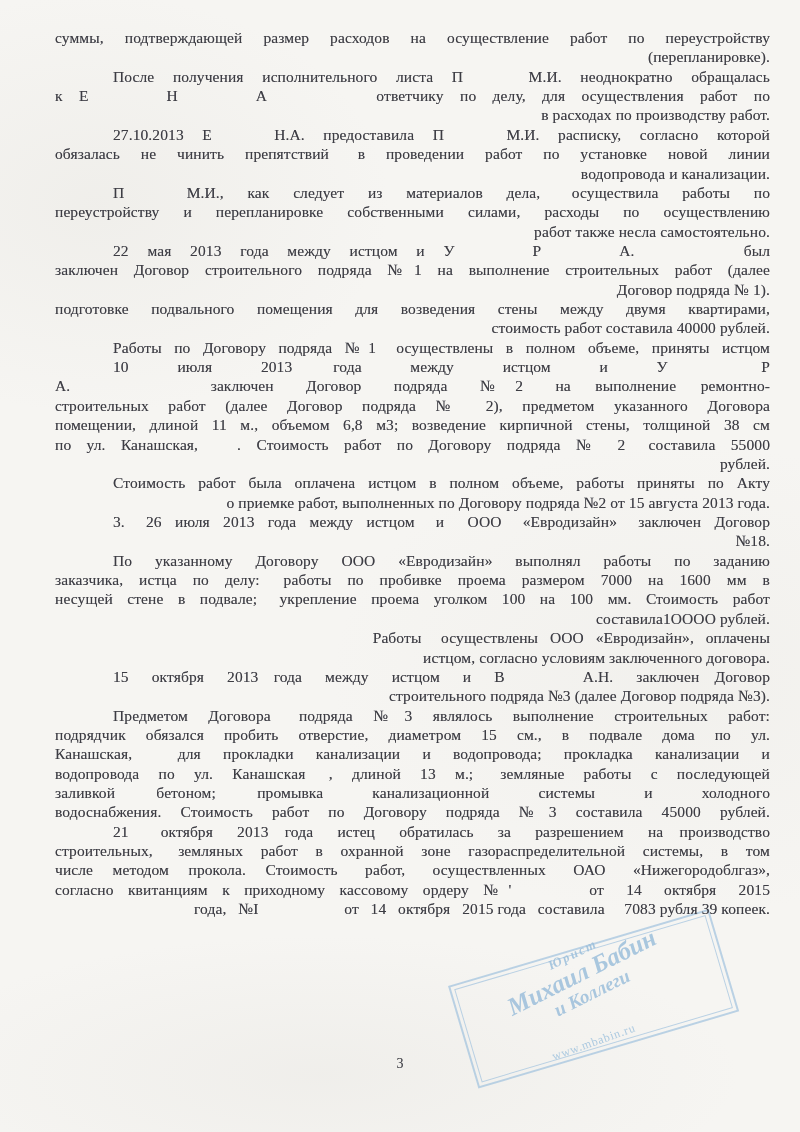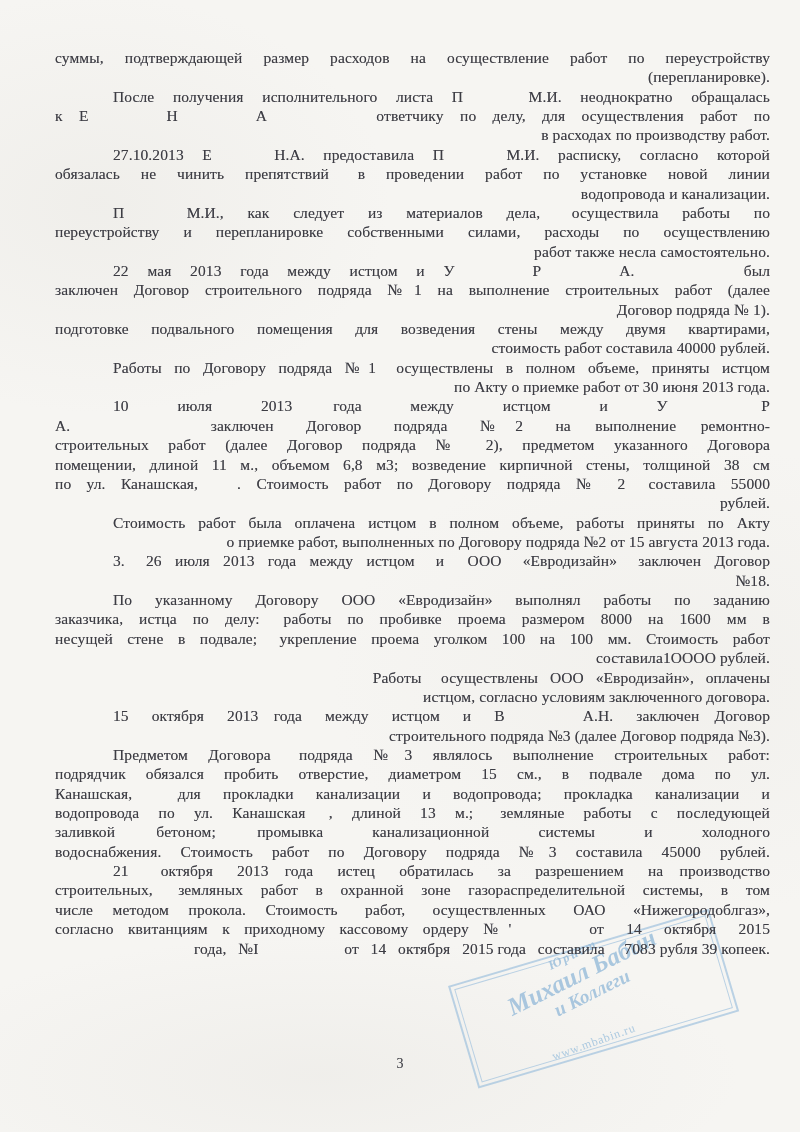--- a/index.html
+++ b/index.html
@@ -14,21 +14,21 @@
     overflow:hidden;
     background:
       radial-gradient(ellipse 420px 300px at 12% 18%, rgba(214,212,205,0.20), transparent 70%),
       radial-gradient(ellipse 500px 340px at 85% 60%, rgba(218,216,210,0.16), transparent 70%),
       radial-gradient(ellipse 600px 200px at 40% 95%, rgba(210,208,202,0.18), transparent 70%),
       #f6f5f2;
   }
   .doc-text{
     position:relative;
     z-index:2;
-    padding:48px 30px 0 55px;
+    padding:28px 30px 0 55px;
     width:715px;
     color:#3d3d44;
     font-size:15.5px;
     line-height:19.36px;
     letter-spacing:0.1px;
     text-shadow:0 0 0.5px rgba(62,62,72,0.5);
   }
   .line{min-height:19.36px;text-align:right;}
   .line.j{text-align:justify;text-align-last:justify;}
   .line.ind{text-indent:58px;}
@@ -97,33 +97,32 @@
       <div class="line">водопровода и канализации.</div>
       <div class="line j ind">П    М.И., как следует из материалов дела,  осуществила работы по</div>
       <div class="line j">переустройству и перепланировке собственными силами, расходы по осуществлению</div>
       <div class="line">работ также несла самостоятельно.</div>
       <div class="line j ind">22 мая 2013 года между истцом и У     Р     А.       был</div>
       <div class="line j">заключен Договор строительного подряда №1 на выполнение строительных работ (далее</div>
       <div class="line">Договор подряда № 1).</div>
       <div class="line j">подготовке подвального помещения для возведения стены между двумя квартирами,</div>
       <div class="line">стоимость работ составила 40000 рублей.</div>
       <div class="line j ind">Работы по Договору подряда №1  осуществлены в полном объеме, приняты истцом</div>
-      <div class="line">по Акту о приемке работ от 30 июня 2013 года.</div>
       <div class="line j ind">10  июля  2013 года  между  истцом  и  У      Р</div>
       <div class="line j">А.         заключен  Договор  подряда  №2  на выполнение ремонтно-</div>
       <div class="line j">строительных работ (далее Договор подряда № 2), предметом указанного Договора</div>
       <div class="line j">помещении, длиной 11 м., объемом 6,8 м3; возведение кирпичной стены, толщиной 38 см</div>
       <div class="line j">по ул. Канашская,   . Стоимость работ по Договору подряда № 2  составила 55000</div>
       <div class="line">рублей.</div>
       <div class="line j ind">Стоимость работ была оплачена истцом в полном объеме, работы приняты по Акту</div>
       <div class="line">о приемке работ, выполненных по Договору подряда №2 от 15 августа 2013 года.</div>
       <div class="line j ind">3.  26 июля 2013 года между истцом  и  ООО  «Евродизайн»  заключен Договор</div>
       <div class="line">№18.</div>
       <div class="line j ind">По  указанному  Договору  ООО  «Евродизайн»  выполнял  работы  по  заданию</div>
-      <div class="line j">заказчика, истца по делу:  работы по пробивке проема размером 8000 на 1600 мм в</div>
+      <div class="line j">заказчика, истца по делу:  работы по пробивке проема размером 7000 на 1600 мм в</div>
       <div class="line j">несущей стене в подвале;  укрепление проема уголком 100 на 100 мм. Стоимость работ</div>
       <div class="line">составила1ОООО рублей.</div>
       <div class="line ind">Работы   осуществлены  ООО  «Евродизайн»,  оплачены</div>
       <div class="line ind">истцом, согласно условиям заключенного договора.</div>
       <div class="line j ind">15  октября  2013 года  между  истцом  и  В     А.Н.  заключен Договор</div>
       <div class="line">строительного подряда №3 (далее Договор подряда №3).</div>
       <div class="line j ind">Предметом Договора  подряда №3 являлось выполнение строительных работ:</div>
       <div class="line j">подрядчик обязался пробить отверстие, диаметром 15 см., в подвале дома по ул.</div>
       <div class="line j">Канашская,   для прокладки канализации и водопровода; прокладка канализации и</div>
       <div class="line j">водопровода по ул. Канашская  , длиной 13 м.;  земляные работы с последующей</div>

